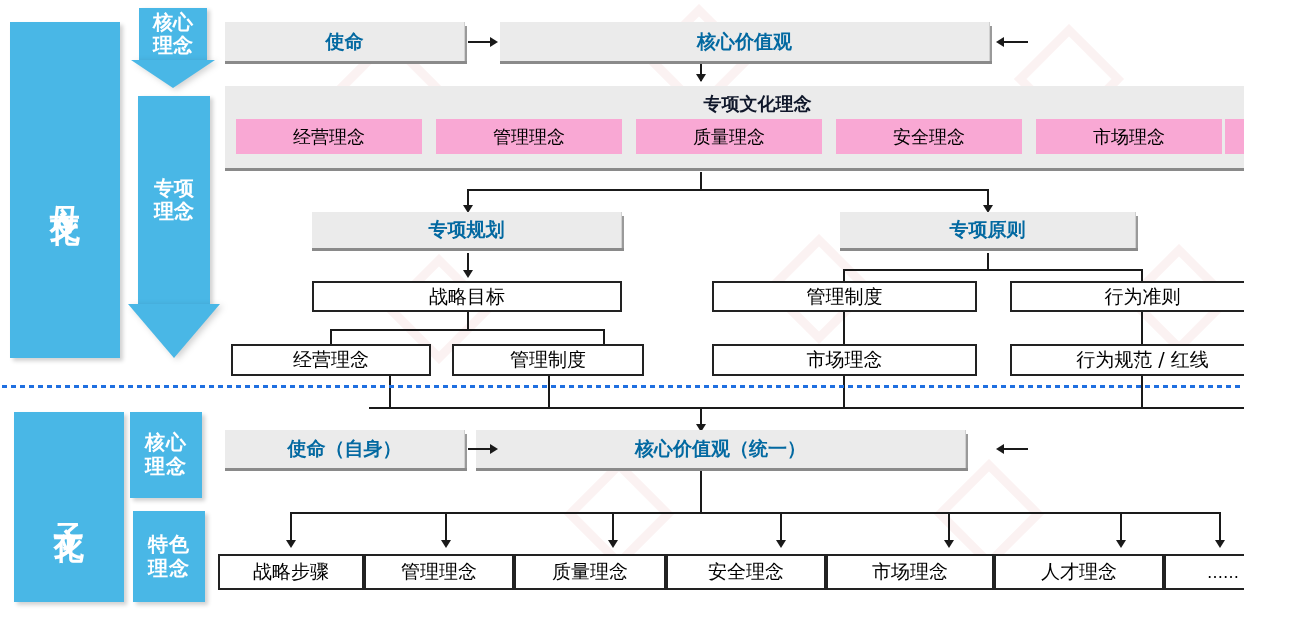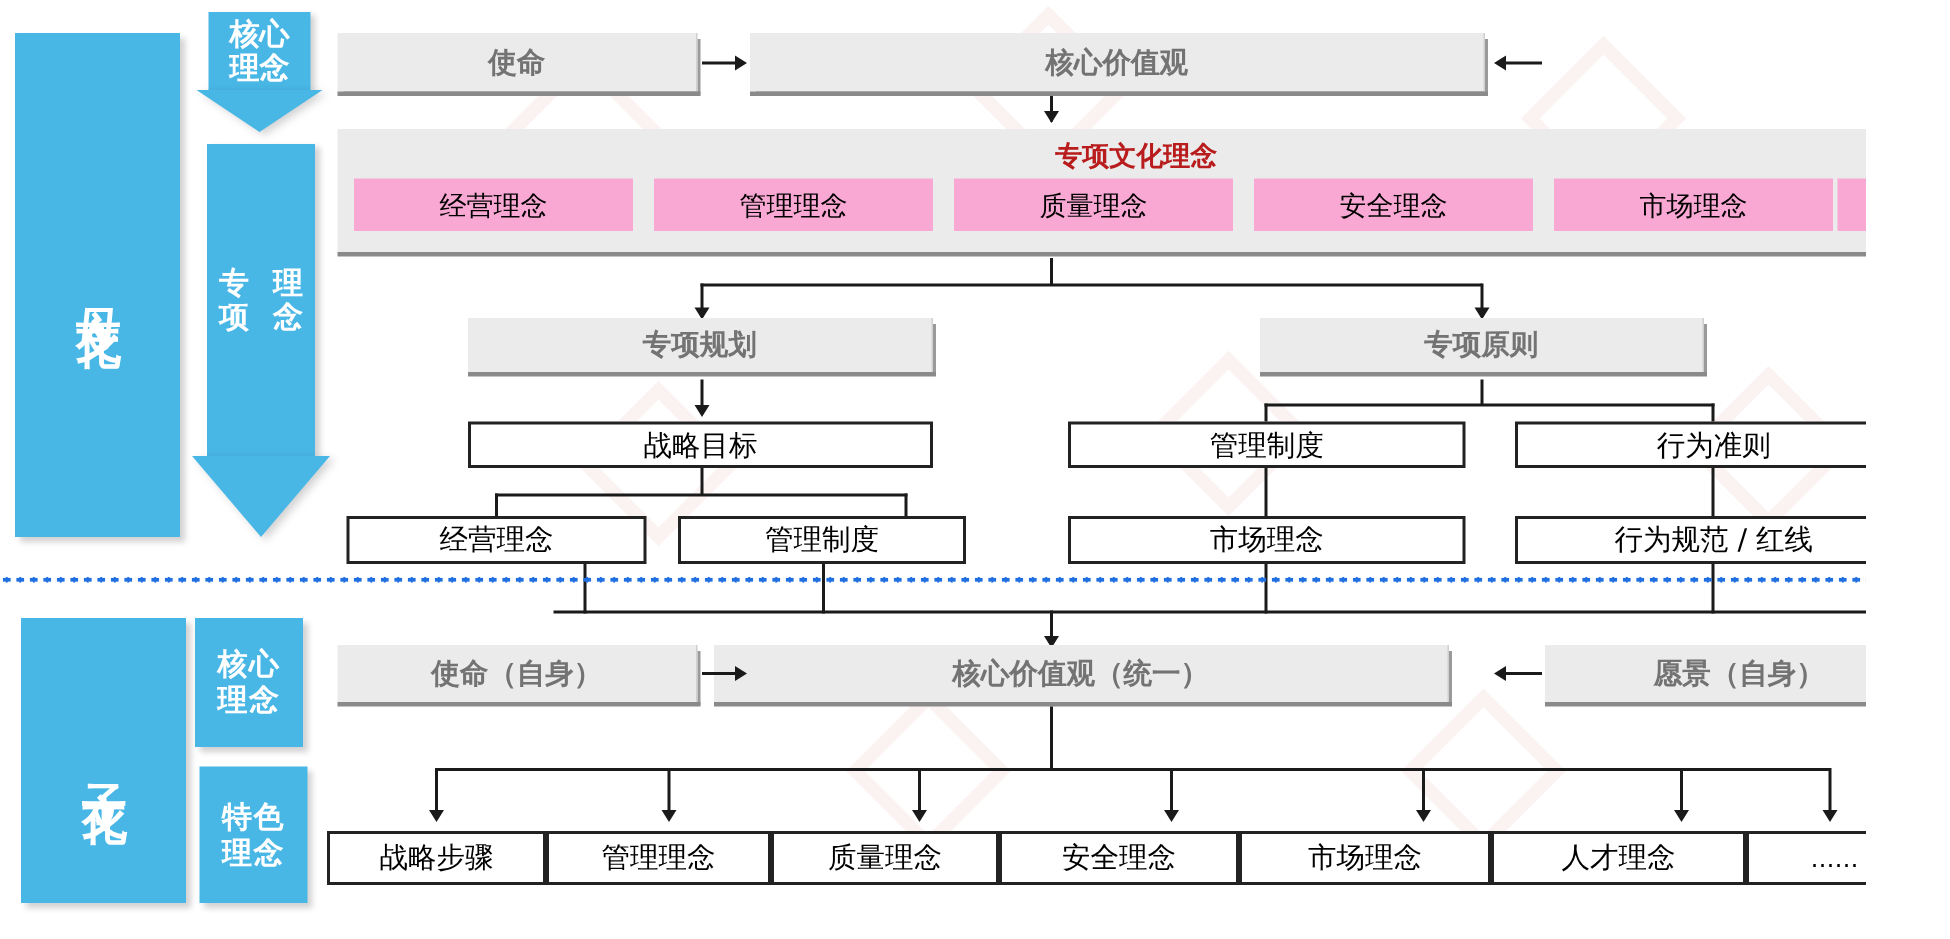--- a/index.html
+++ b/index.html
@@ -37,38 +37,38 @@
     width:0;height:0;border-style:solid;border-color:transparent;
     filter:drop-shadow(3px 2px 3px rgba(0,0,0,.18));
   }
 
   
   .gbox{
     position:absolute;
     background:#ebebeb;
     box-sizing:border-box;
     display:flex;align-items:center;justify-content:center;
-    color:#737373;font-weight:bold;
+    color:#0369a1;font-weight:bold;
     text-align:center;
     box-shadow:3px 3px 0 -1px #9a9a9a;
     border-right:1px solid #d0d0d0;
   }
   .gbox::after{
     content:"";position:absolute;left:0;right:-3px;bottom:-3px;height:3px;background:#8a8a8a;
   }
 
   
   .panel{
     position:absolute;background:#ebebeb;box-sizing:border-box;
     box-shadow:3px 3px 0 -1px #9a9a9a;
   }
   .panel::after{content:"";position:absolute;left:0;right:-3px;bottom:-3px;height:3px;background:#8a8a8a;}
   .panel .ptitle{
     position:absolute;left:0;right:0;top:6px;text-align:center;
-    font-weight:bold;color:#b91c1c;
+    font-weight:bold;color:#0f172a;
   }
   .chip{
     position:absolute;background:#f9a8d4;
     display:flex;align-items:center;justify-content:center;
     color:#000;text-align:center;box-sizing:border-box;
   }
 
   
   .wbox{
     position:absolute;background:#ffffff;border:2px solid #222;
@@ -128,21 +128,21 @@
 
   <div class="bluearrow" style="left:131px;top:8px;width:84px;height:80px;">
     <div class="shaft" style="width:68px;left:8px;height:52px;font-size:20px;flex-direction:column;">
       <span>核心</span>
       <span>理念</span>
     </div>
     <div class="head" style="top:52px;border-width:28px 42px 0 42px;border-top-color:#49b7e6;"></div>
   </div>
 
   <div class="bluearrow" style="left:128px;top:96px;width:92px;height:262px;">
-    <div class="shaft" style="width:72px;left:10px;height:208px;font-size:20px;flex-direction:row;">
+    <div class="shaft" style="width:72px;left:10px;height:208px;font-size:20px;flex-direction:column;">
       <span>专项</span>
       <span>理念</span>
     </div>
     <div class="head" style="top:208px;border-width:54px 46px 0 46px;border-top-color:#49b7e6;"></div>
   </div>
 
   <div class="gbox" style="left:225px;top:22px;width:240px;height:39px;font-size:19px;">使命</div>
 
   <div class="gbox" style="left:500px;top:22px;width:490px;height:39px;font-size:19px;">核心价值观</div>
 
@@ -223,21 +223,20 @@
 
   <div class="blue" style="left:133px;top:511px;width:72px;height:91px;font-size:20px;flex-direction:column;">
     <span>特色</span>
     <span>理念</span>
   </div>
 
   <div class="gbox" style="left:225px;top:430px;width:240px;height:38px;font-size:19px;">使命（自身）</div>
 
   <div class="gbox" style="left:476px;top:430px;width:490px;height:38px;font-size:19px;">核心价值观（统一）</div>
 
-  <div class="gbox" style="left:1030px;top:430px;width:260px;height:38px;font-size:19px;">愿景（自身）</div>
 
   <div class="h" style="left:468px;top:448px;width:25px;"></div>
   <div class="arrowright" style="left:490px;top:444px;"></div>
 
   <div class="h" style="left:1002px;top:448px;width:26px;"></div>
   <div class="arrowleft" style="left:996px;top:444px;"></div>
 
   <div class="v" style="left:700px;top:471px;height:42px;"></div>
   <div class="h" style="left:290px;top:512px;width:930px;"></div>
 

